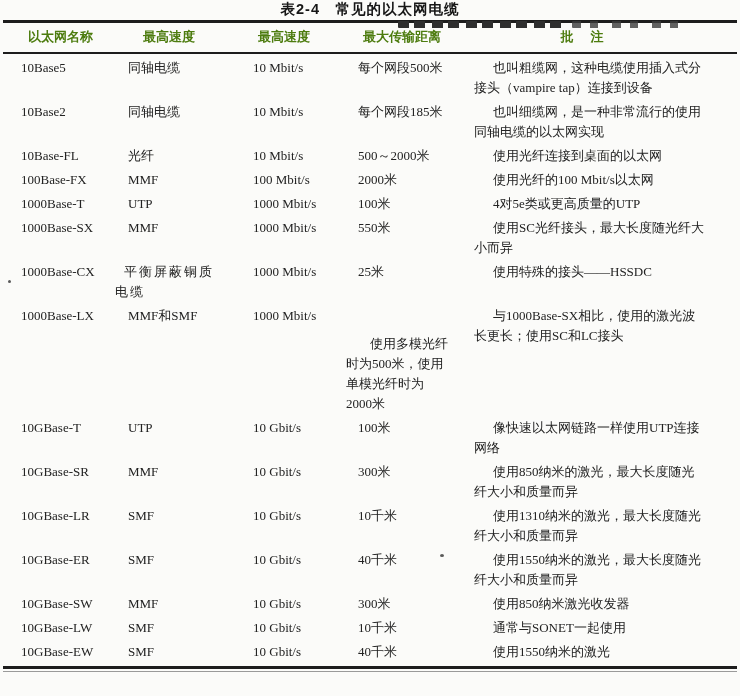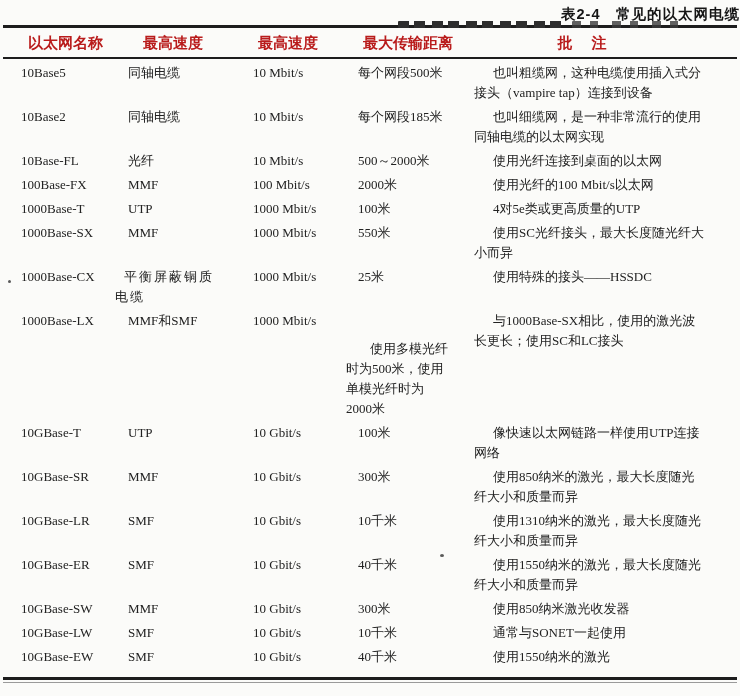--- a/index.html
+++ b/index.html
@@ -5,23 +5,22 @@
   html,body{margin:0;padding:0;}
   .page{
     position:relative;
     width:740px;height:696px;
     background:#fbfbf9;
     overflow:hidden;
     color:#1f1f1f;
     font-family:"Liberation Serif","DejaVu Serif",serif;
   }
   .title{
-    padding-top:5px;
     height:20px;
-    text-align:right;
+    text-align:center;
     font-family:"Liberation Sans","DejaVu Sans",sans-serif;
     font-weight:bold;
     font-size:14.5px;
     letter-spacing:1px;
     color:#161616;
   }
   
   .ghost{
     position:absolute;top:21px;height:7px;
     border-radius:1px;pointer-events:none;
@@ -45,43 +44,43 @@
   table{
     width:734px;
     border-collapse:collapse;
     table-layout:fixed;
     border-top:3px solid #1d1d1d;      
     border-bottom:3px solid #1d1d1d;   
     margin-bottom:2px;
   }
   col.w1{width:110px}col.w2{width:125px}col.w3{width:105px}col.w4{width:116px}col.w5{width:278px}
   th{
-    font-family:Liberation Sans, sans-serif;
+    font-family:Liberation Mono, monospace;
     font-weight:bold;
-    font-size:15px;
-    color:#b91c1c;
+    font-size:13px;
+    color:#4d7c0f;
     text-align:left;
     padding:7px 0 6px 0;
     border-bottom:2px solid #1d1d1d;   
     line-height:16px;
     white-space:nowrap;
   }
   th.h1{padding-left:25px}
   th.h2{padding-left:30px}
   th.h3{padding-left:20px}
   th.h4{padding-left:20px}
   th.h5{text-align:center;padding-right:30px;letter-spacing:2px;}
   td{
     vertical-align:top;
     font-size:13px;
     line-height:20px;
     padding:4px 0 0 0;
     color:#222;
   }
-  tr.last td{padding-bottom:10px;}
+  tr.last td{padding-bottom:4px;}
   td.c1{padding-left:18px;white-space:nowrap;}
   td.c2{padding-left:15px;}
   td.c3{padding-left:15px;white-space:nowrap;}
   td.c4{padding-left:15px;}
   td.c4.nopad{padding-left:3px;}
   td.c5{padding-left:15px;padding-right:30px;text-indent:19px;}
   .dist-wrap{width:103px;text-indent:24px;margin-top:28px;}
   .cable-spread{width:106px;margin-left:-13px;text-indent:9px;letter-spacing:2px;}
 </style>
 </head>

